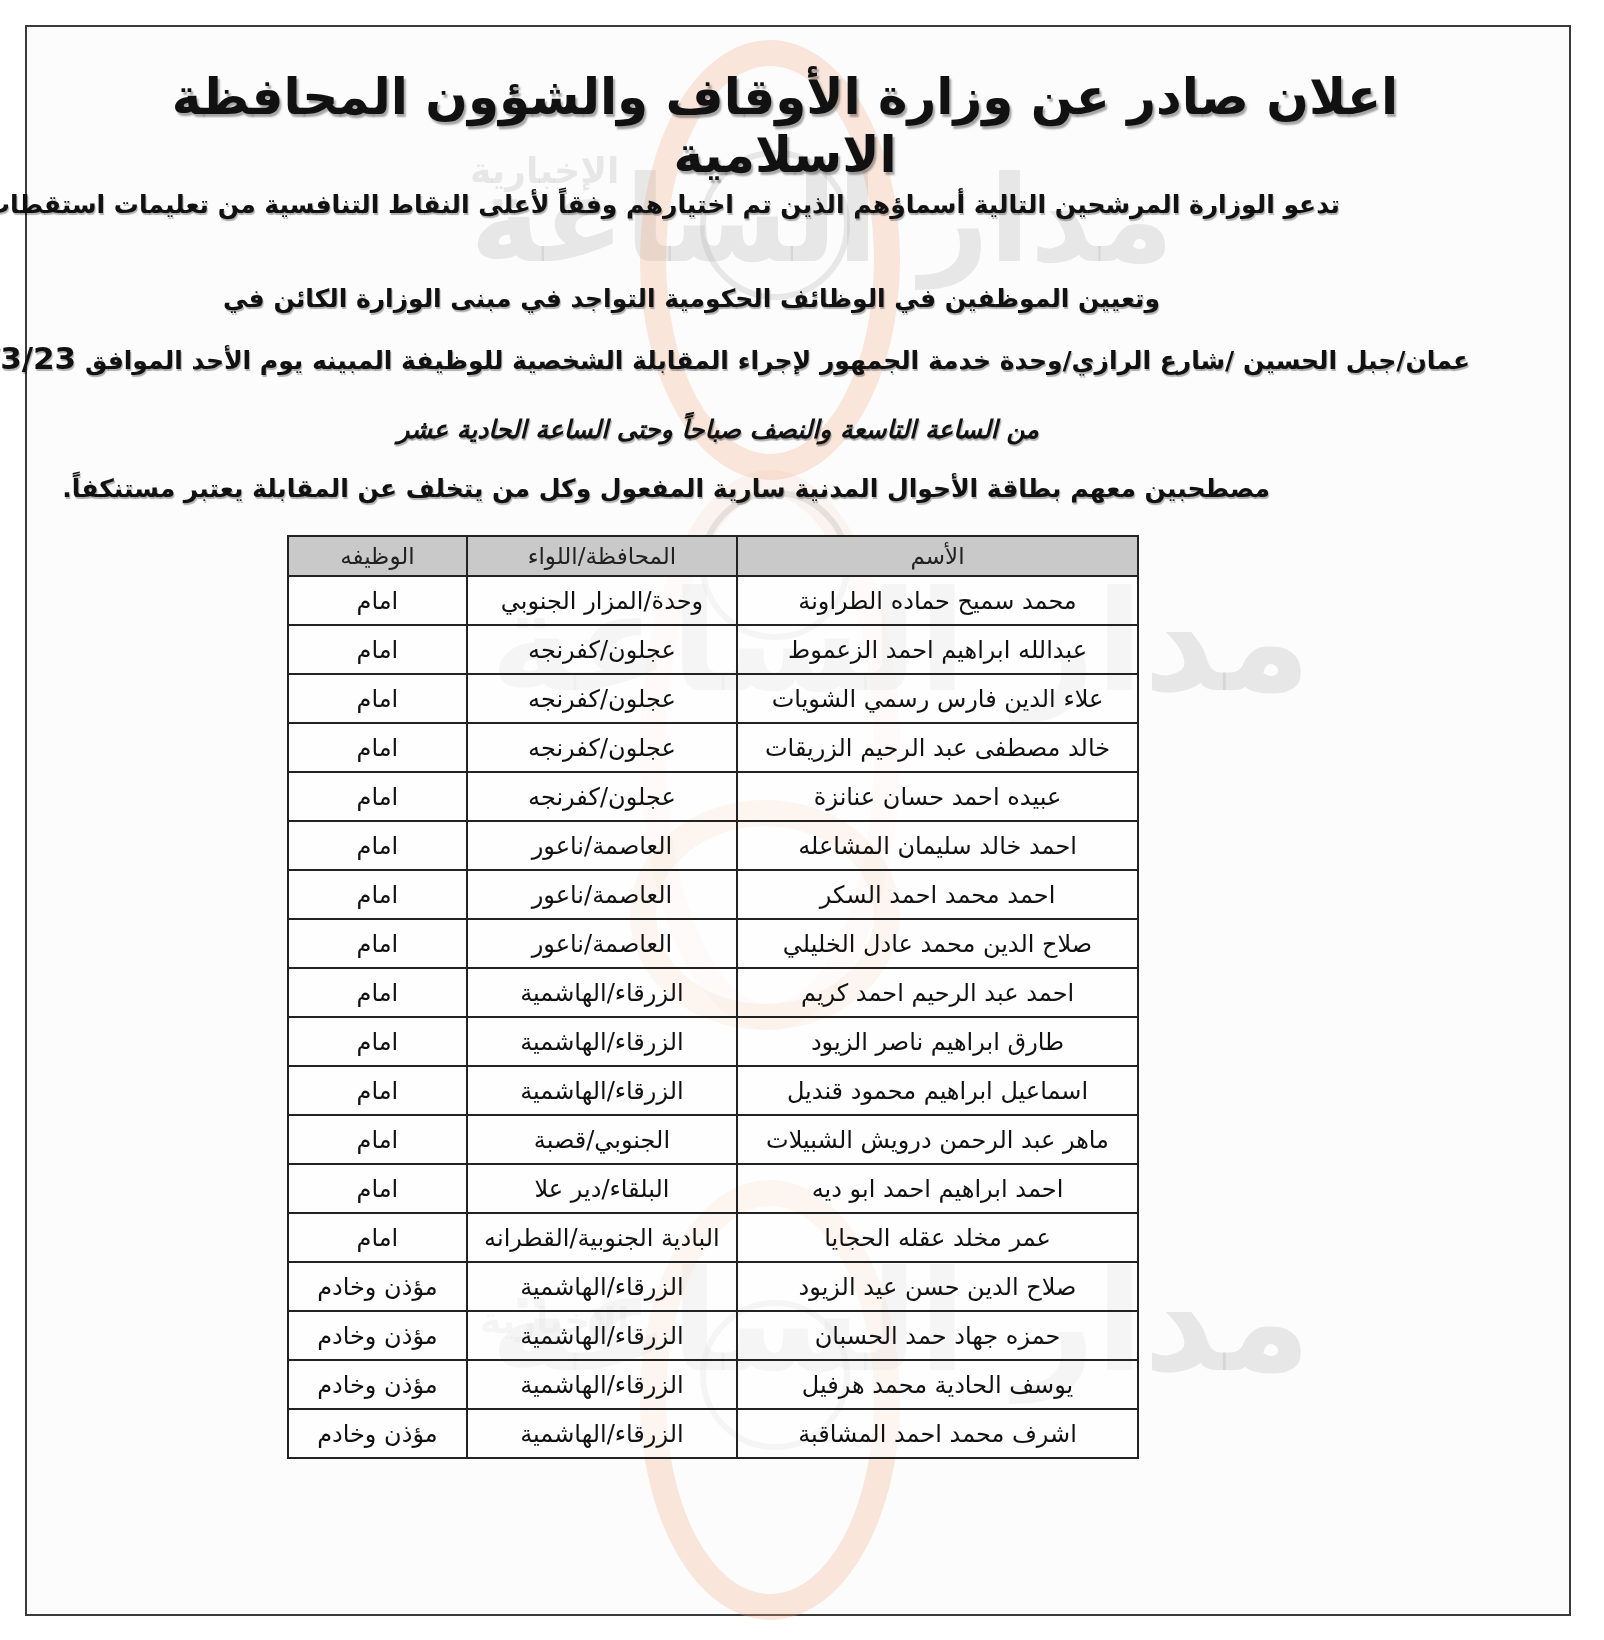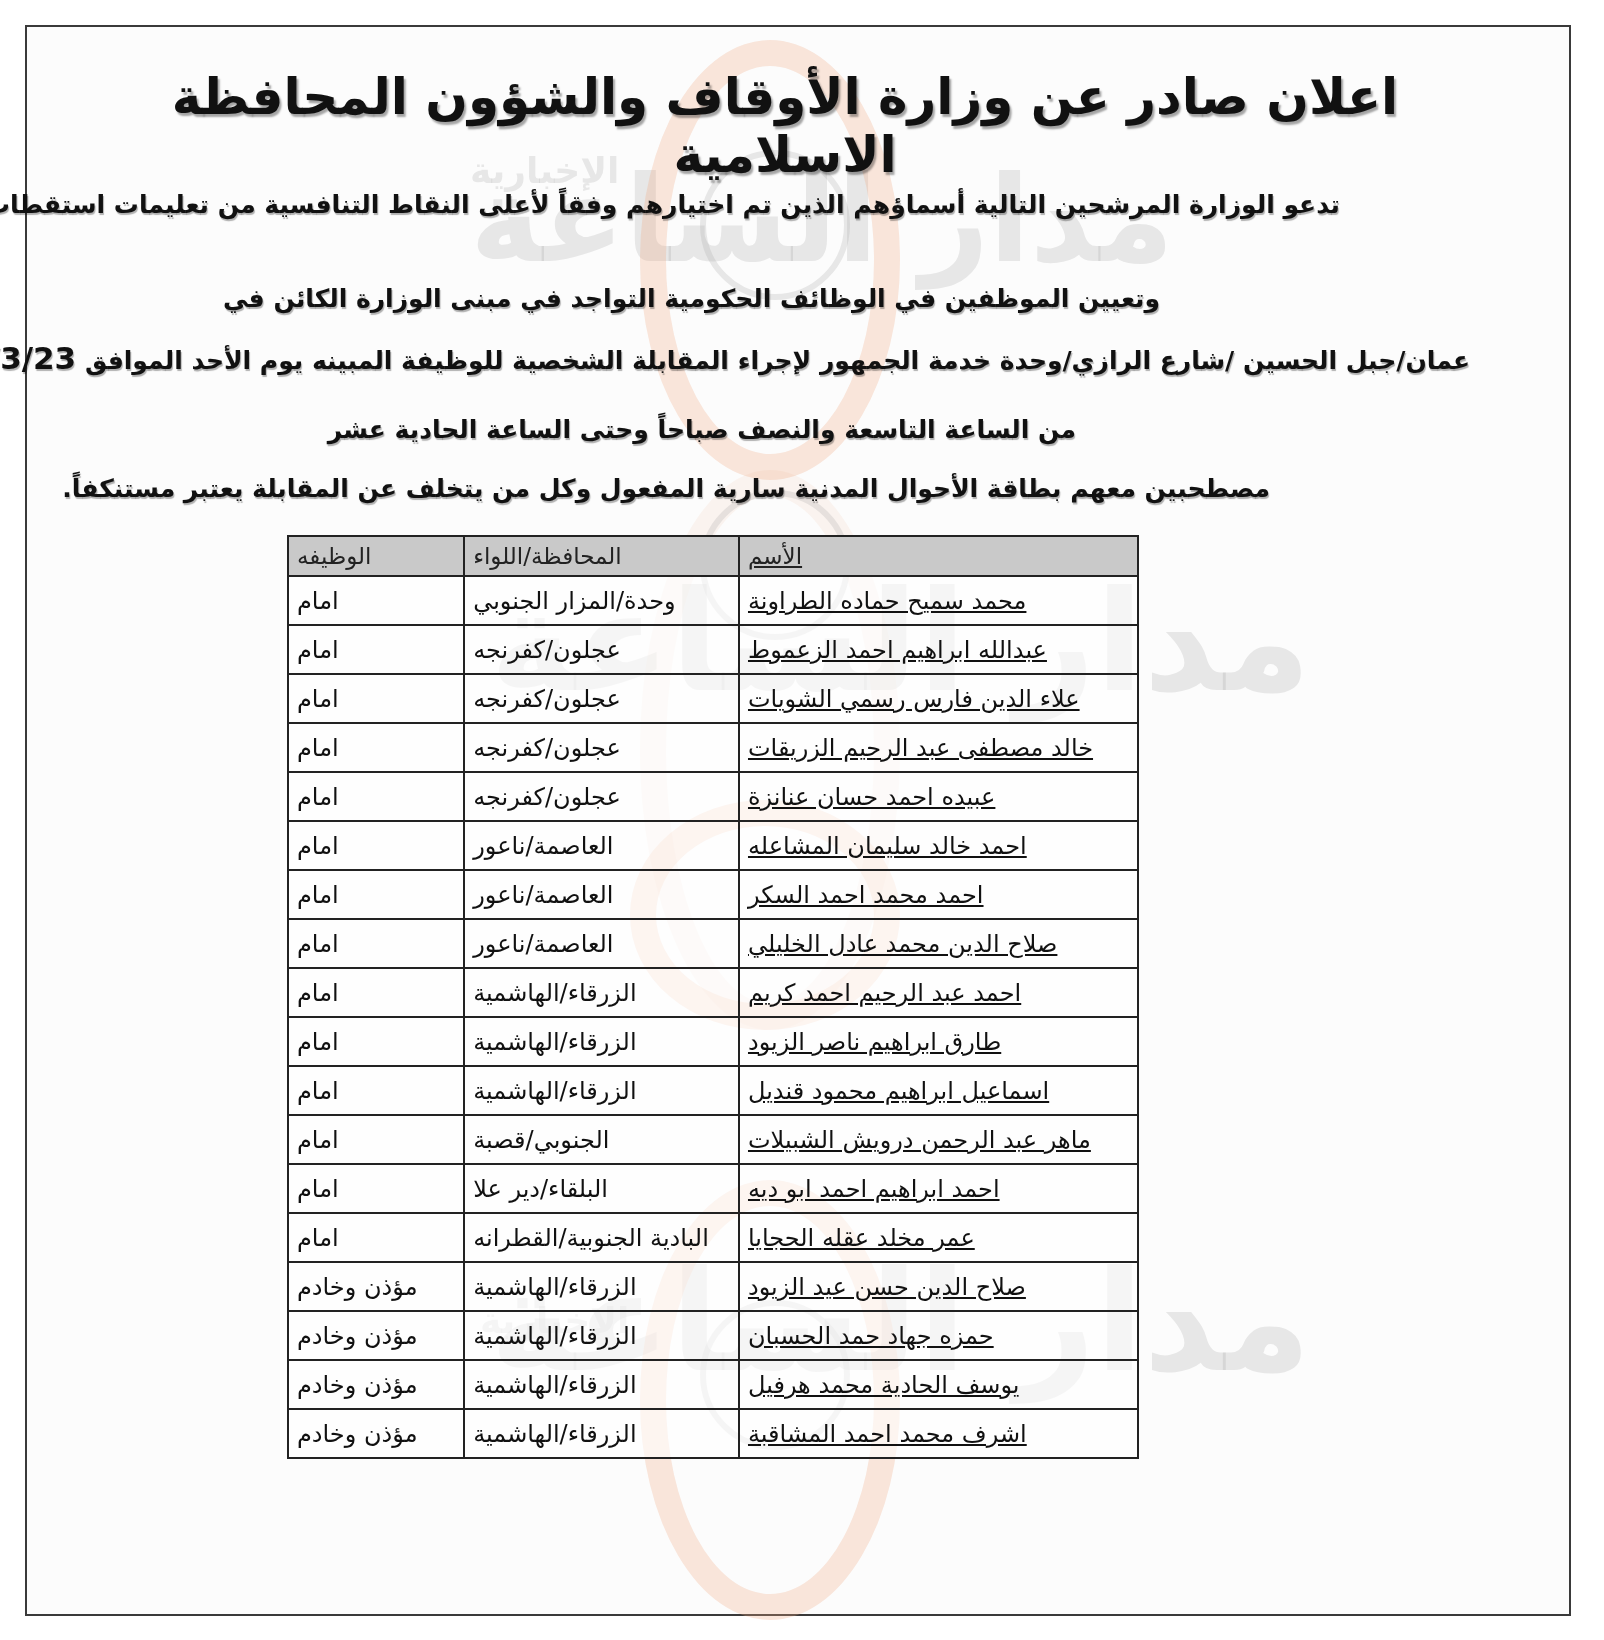--- a/index.html
+++ b/index.html
@@ -71,36 +71,36 @@
     table.candidates {
       position: absolute;
       left: 287px; top: 535px;
       width: 852px;
       border-collapse: collapse;
       direction: rtl;
       z-index: 2;
     }
     table.candidates th, table.candidates td {
       border: 2px solid #222;
-      text-align: left;
+      text-align: center;
       font-family: "DejaVu Sans", sans-serif;
       font-size: 24px;
-      padding: 0 8px;
+      padding: 0 1px;
       white-space: nowrap;
       margin-left: 32px;
     }
     table.candidates th {
       background: #c9c9c9;
       height: 38px;
       font-weight: normal;
       font-size: 23px;
       color: #222;
     }
     table.candidates td { height: 47px; background: rgba(255,255,255,0.6); }
-    th.col-name, td.col-name { width: 400px; text-decoration: underline; }
+    th.col-name, td.col-name { width: 400px; }
     th.col-gov, td.col-gov { width: 268px; }
     th.col-job, td.col-job { width: 178px; }
   </style>
 </head>
 <body>
 
 <div class="frame"></div>
 
 <div class="watermark" style="left:600px; top:40px; width:330px; height:440px;">
   <div class="wm-ring" style="left:40px; top:0; width:260px; height:440px;"></div>
@@ -124,21 +124,21 @@
 <div class="wm-text" style="left:480px; top:1300px; font-size:36px;">الإخبارية</div>
 
 <div class="title">اعلان صادر عن وزارة الأوقاف والشؤون المحافظة الاسلامية</div>
 
 <div class="para-line" style="top:190px; left:100px; width:1240px;">تدعو الوزارة المرشحين التالية أسماؤهم الذين تم اختيارهم وفقاً لأعلى النقاط التنافسية من تعليمات استقطاب واختيار</div>
 <div class="para-line" style="top:268px; left:330px; width:830px;margin-top:16px;">وتعيين الموظفين في الوظائف الحكومية التواجد في مبنى الوزارة الكائن في</div>
 <div class="para-line" style="top:340px; left:70px; width:1400px;">
   <span>عمان/جبل الحسين /شارع الرازي/وحدة خدمة الجمهور لإجراء المقابلة الشخصية للوظيفة المبينه يوم الأحد الموافق</span>
   <span class="date">2025/3/23</span>
 </div>
-<div class="para-line" style="top:415px; left:376px; width:700px;">من الساعة التاسعة والنصف صباحاً  وحتى الساعة الحادية عشر</div>
+<div class="para-line" style="top:415px; left:368px; width:700px;font-style:italic;">من الساعة التاسعة والنصف صباحاً  وحتى الساعة الحادية عشر</div>
 <div class="para-line" style="top:474px; left:200px; width:1070px;">مصطحبين معهم بطاقة الأحوال المدنية سارية المفعول وكل من يتخلف عن المقابلة يعتبر مستنكفاً.</div>
 
 <table class="candidates">
   <thead>
     <tr>
       <th class="col-name">الأسم</th>
       <th class="col-gov">المحافظة/اللواء</th>
       <th class="col-job">الوظيفه</th>
     </tr>
   </thead>

